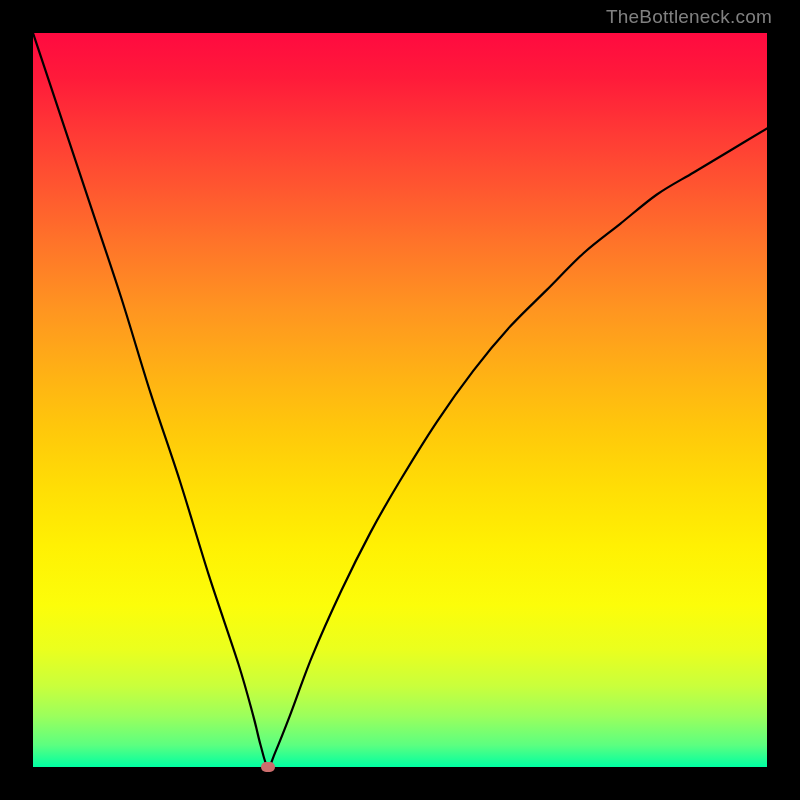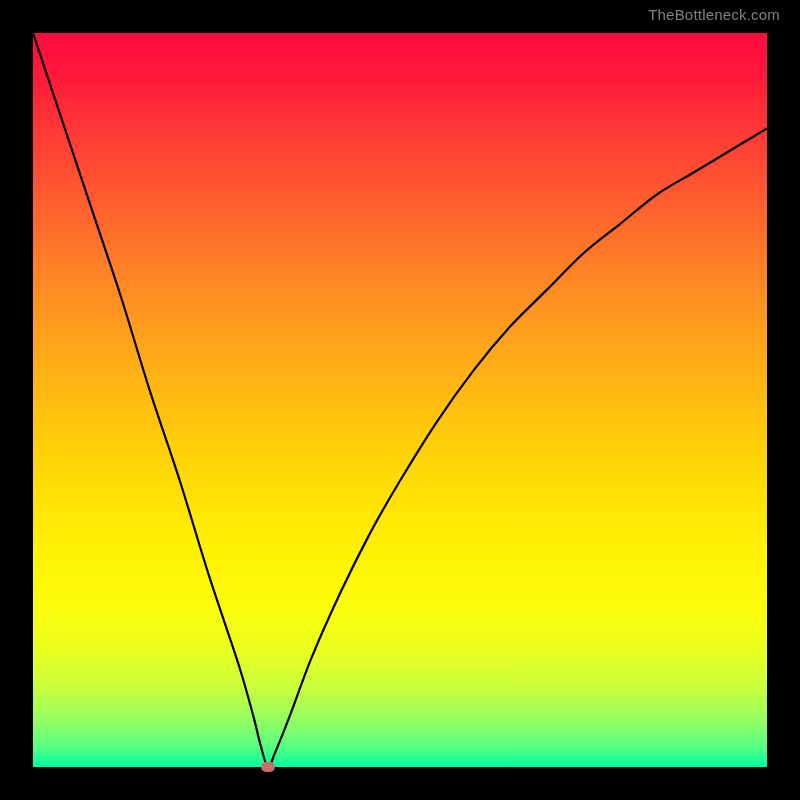--- a/index.html
+++ b/index.html
@@ -38,23 +38,23 @@
       #eaff1e 84%,
       #c9ff3c 89%,
       #9cff5c 93%,
       #5cff80 97%,
       #00ffa2 100%
     );
   }
   .watermark {
     position: absolute;
     top: 6px;
-    right: 20px;
+    right: 28px;
     color: #808080;
-    font-size: 15px;
+    font-size: 19px;
     font-weight: 500;
     letter-spacing: 0.2px;
     user-select: none;
   }
   svg.curve {
     position: absolute;
     left: 0;
     top: 0;
     width: 734px;
     height: 734px;

